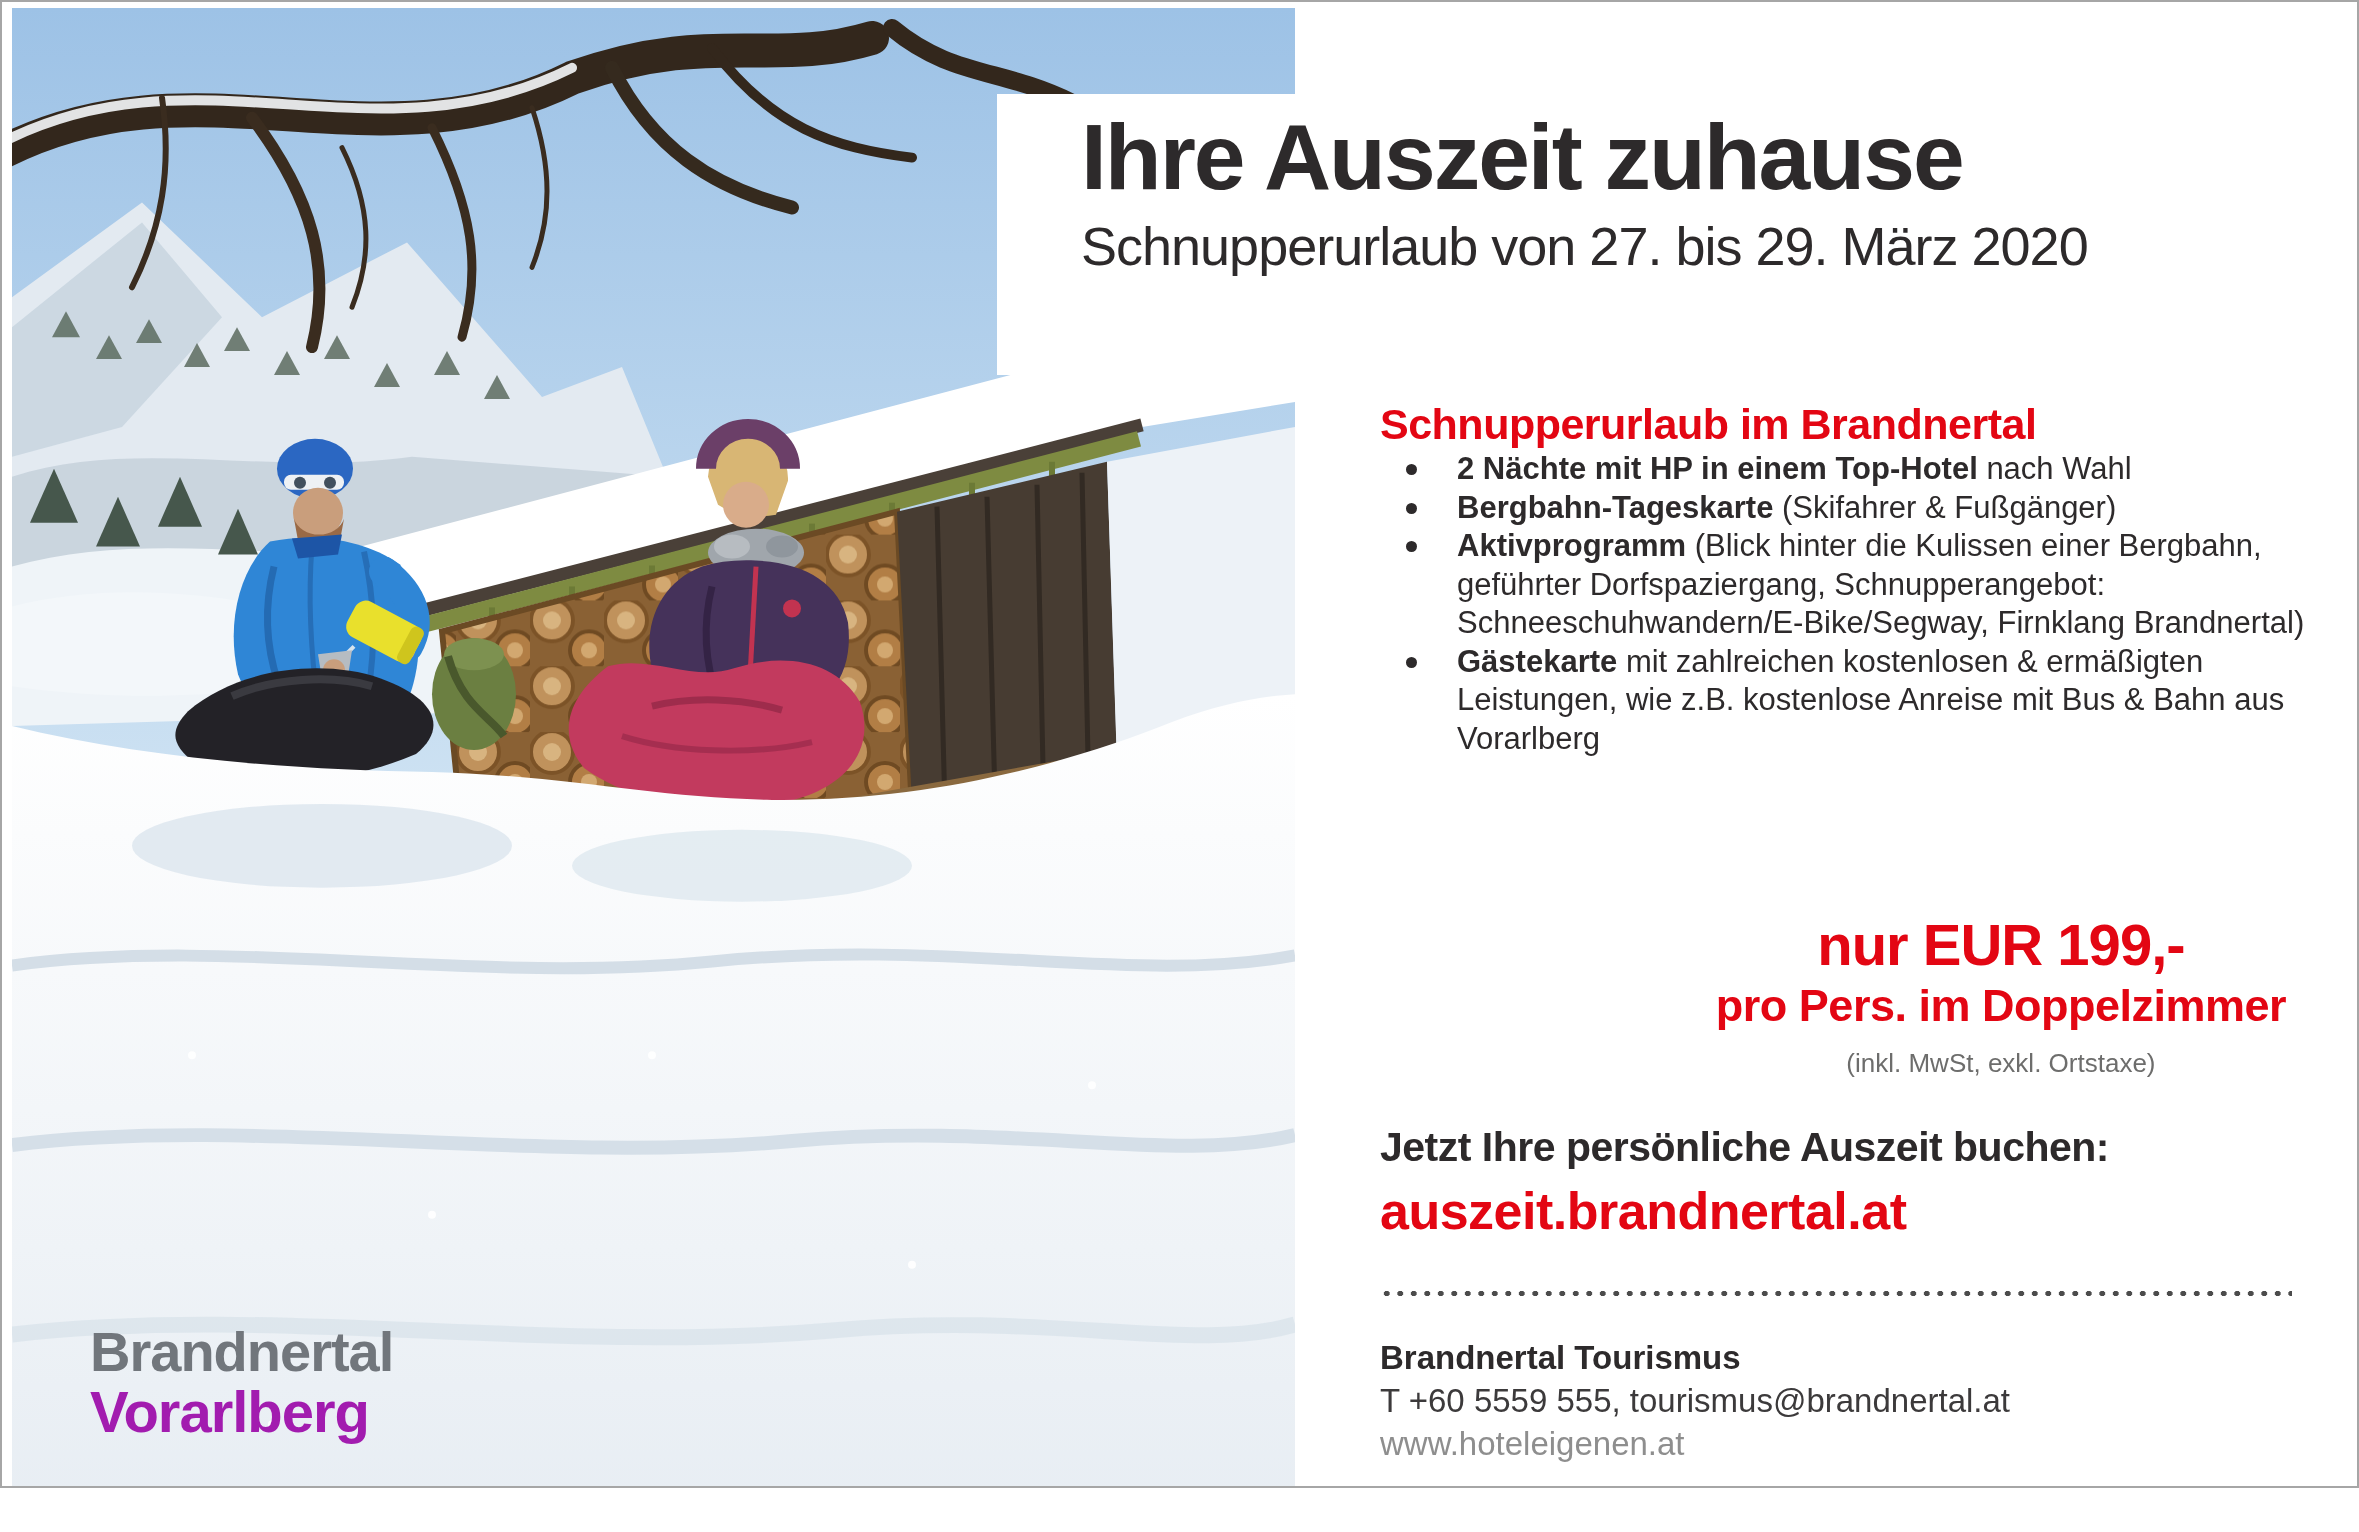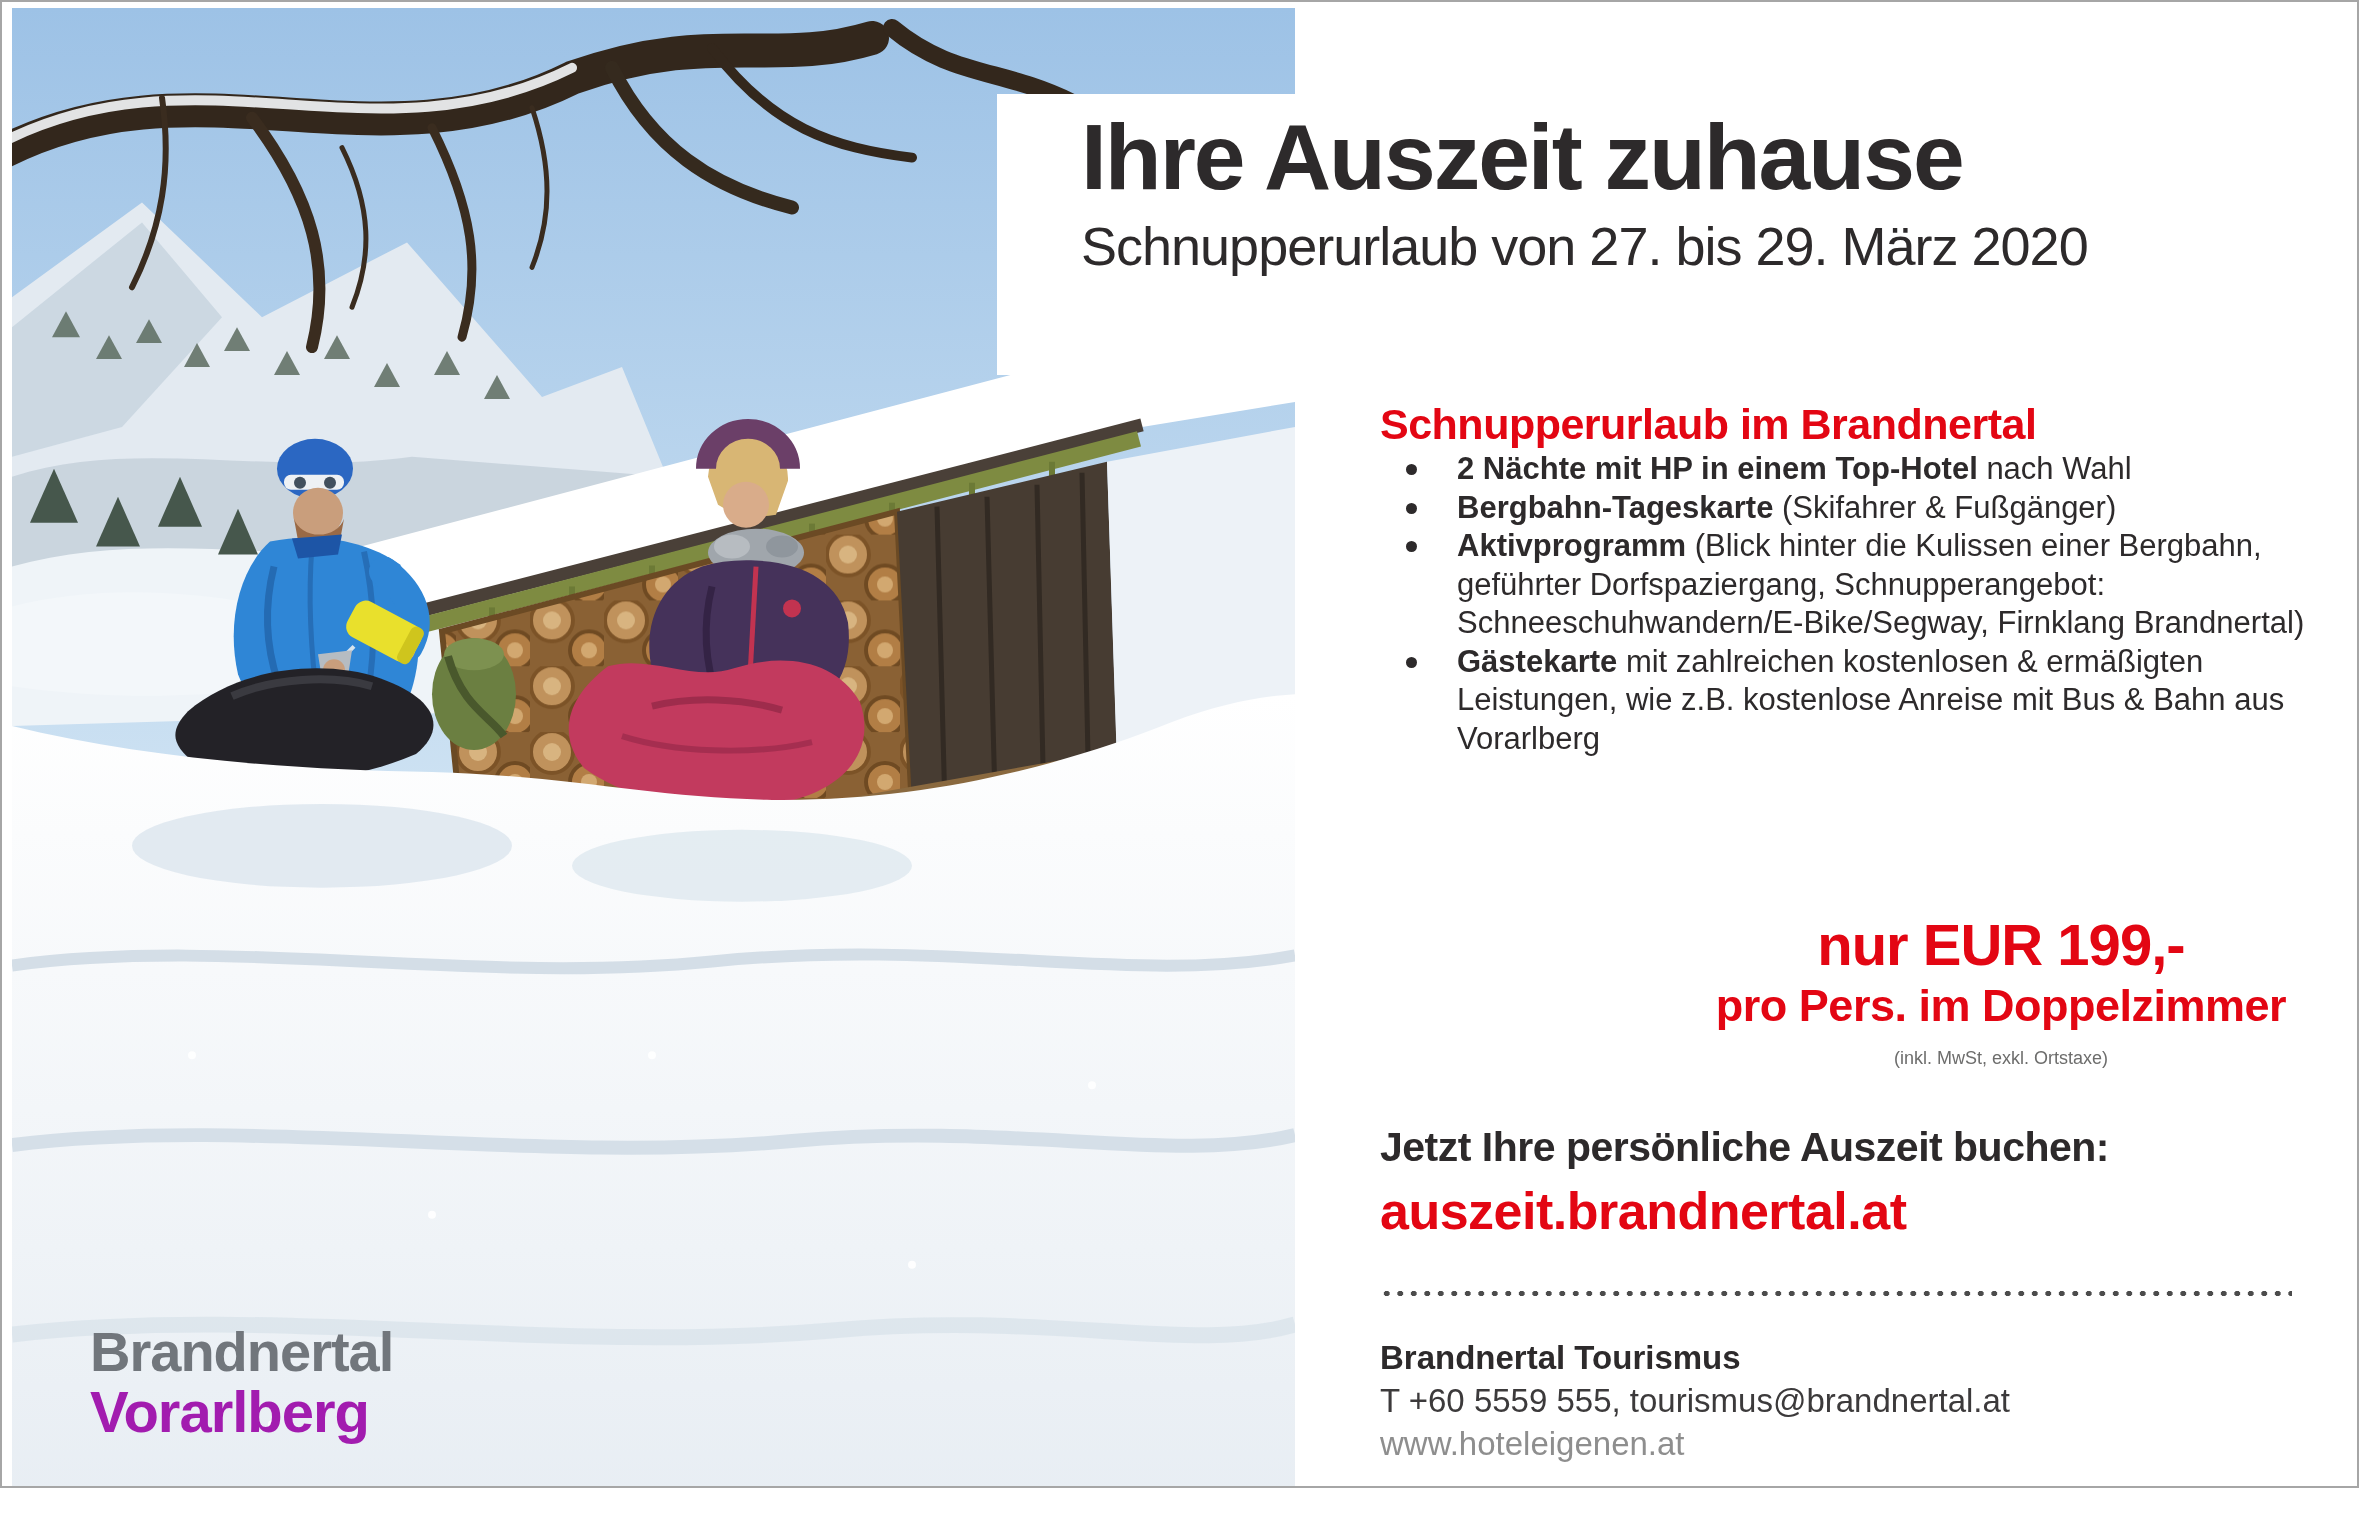--- a/index.html
+++ b/index.html
@@ -14,21 +14,21 @@
   .subtitle{font-size:54px;font-weight:400;color:#2d2a2b;letter-spacing:-1px;margin-top:10px;}
   .offer-heading{left:1378px;top:398px;font-size:43px;font-weight:700;color:#e30613;letter-spacing:-0.5px;}
   .bullets{left:1404px;top:448px;width:905px;margin:0;padding:0;list-style:none;font-size:31px;line-height:38.5px;color:#2d2a2b;}
   .bullet{display:flex;align-items:flex-start;}
   .dot{flex:0 0 11px;width:11px;height:11px;border-radius:50%;background:#2d2a2b;margin-top:14px;}
   .btext{margin-left:40px;}
   .bld{font-weight:700;}
   .price{right:71px;top:898px;text-align:center;color:#e30613;margin-top:16px;}
   .price-main{font-size:58px;font-weight:700;letter-spacing:-1px;line-height:1.0;}
   .price-sub{font-size:45px;font-weight:700;letter-spacing:-0.5px;margin-top:6px;}
-  .price-note{font-size:18px;font-weight:400;color:#6d6d6c;margin-top:16px;letter-spacing:0;}
+  .price-note{font-size:26px;font-weight:400;color:#6d6d6c;margin-top:16px;letter-spacing:0;}
   .booking{left:1378px;top:1122px;}
   .booking-label{font-size:41px;font-weight:700;color:#2d2a2b;letter-spacing:-0.5px;}
   .booking-url{font-size:52px;font-weight:700;color:#e30613;letter-spacing:-0.5px;margin-top:10px;}
   .divider{left:1378px;top:1288px;width:912px;height:7px;
     background-image:radial-gradient(circle,#4c4c4c 2.6px,rgba(0,0,0,0) 3px);
     background-size:13.5px 7px;background-repeat:repeat-x;}
   .contact{left:1378px;top:1334px;font-size:33px;line-height:43px;}
   .contact-name{font-weight:700;color:#2d2a2b;}
   .contact-line{color:#3c3a3b;}
   .contact-web{color:#8e8e8e;}

